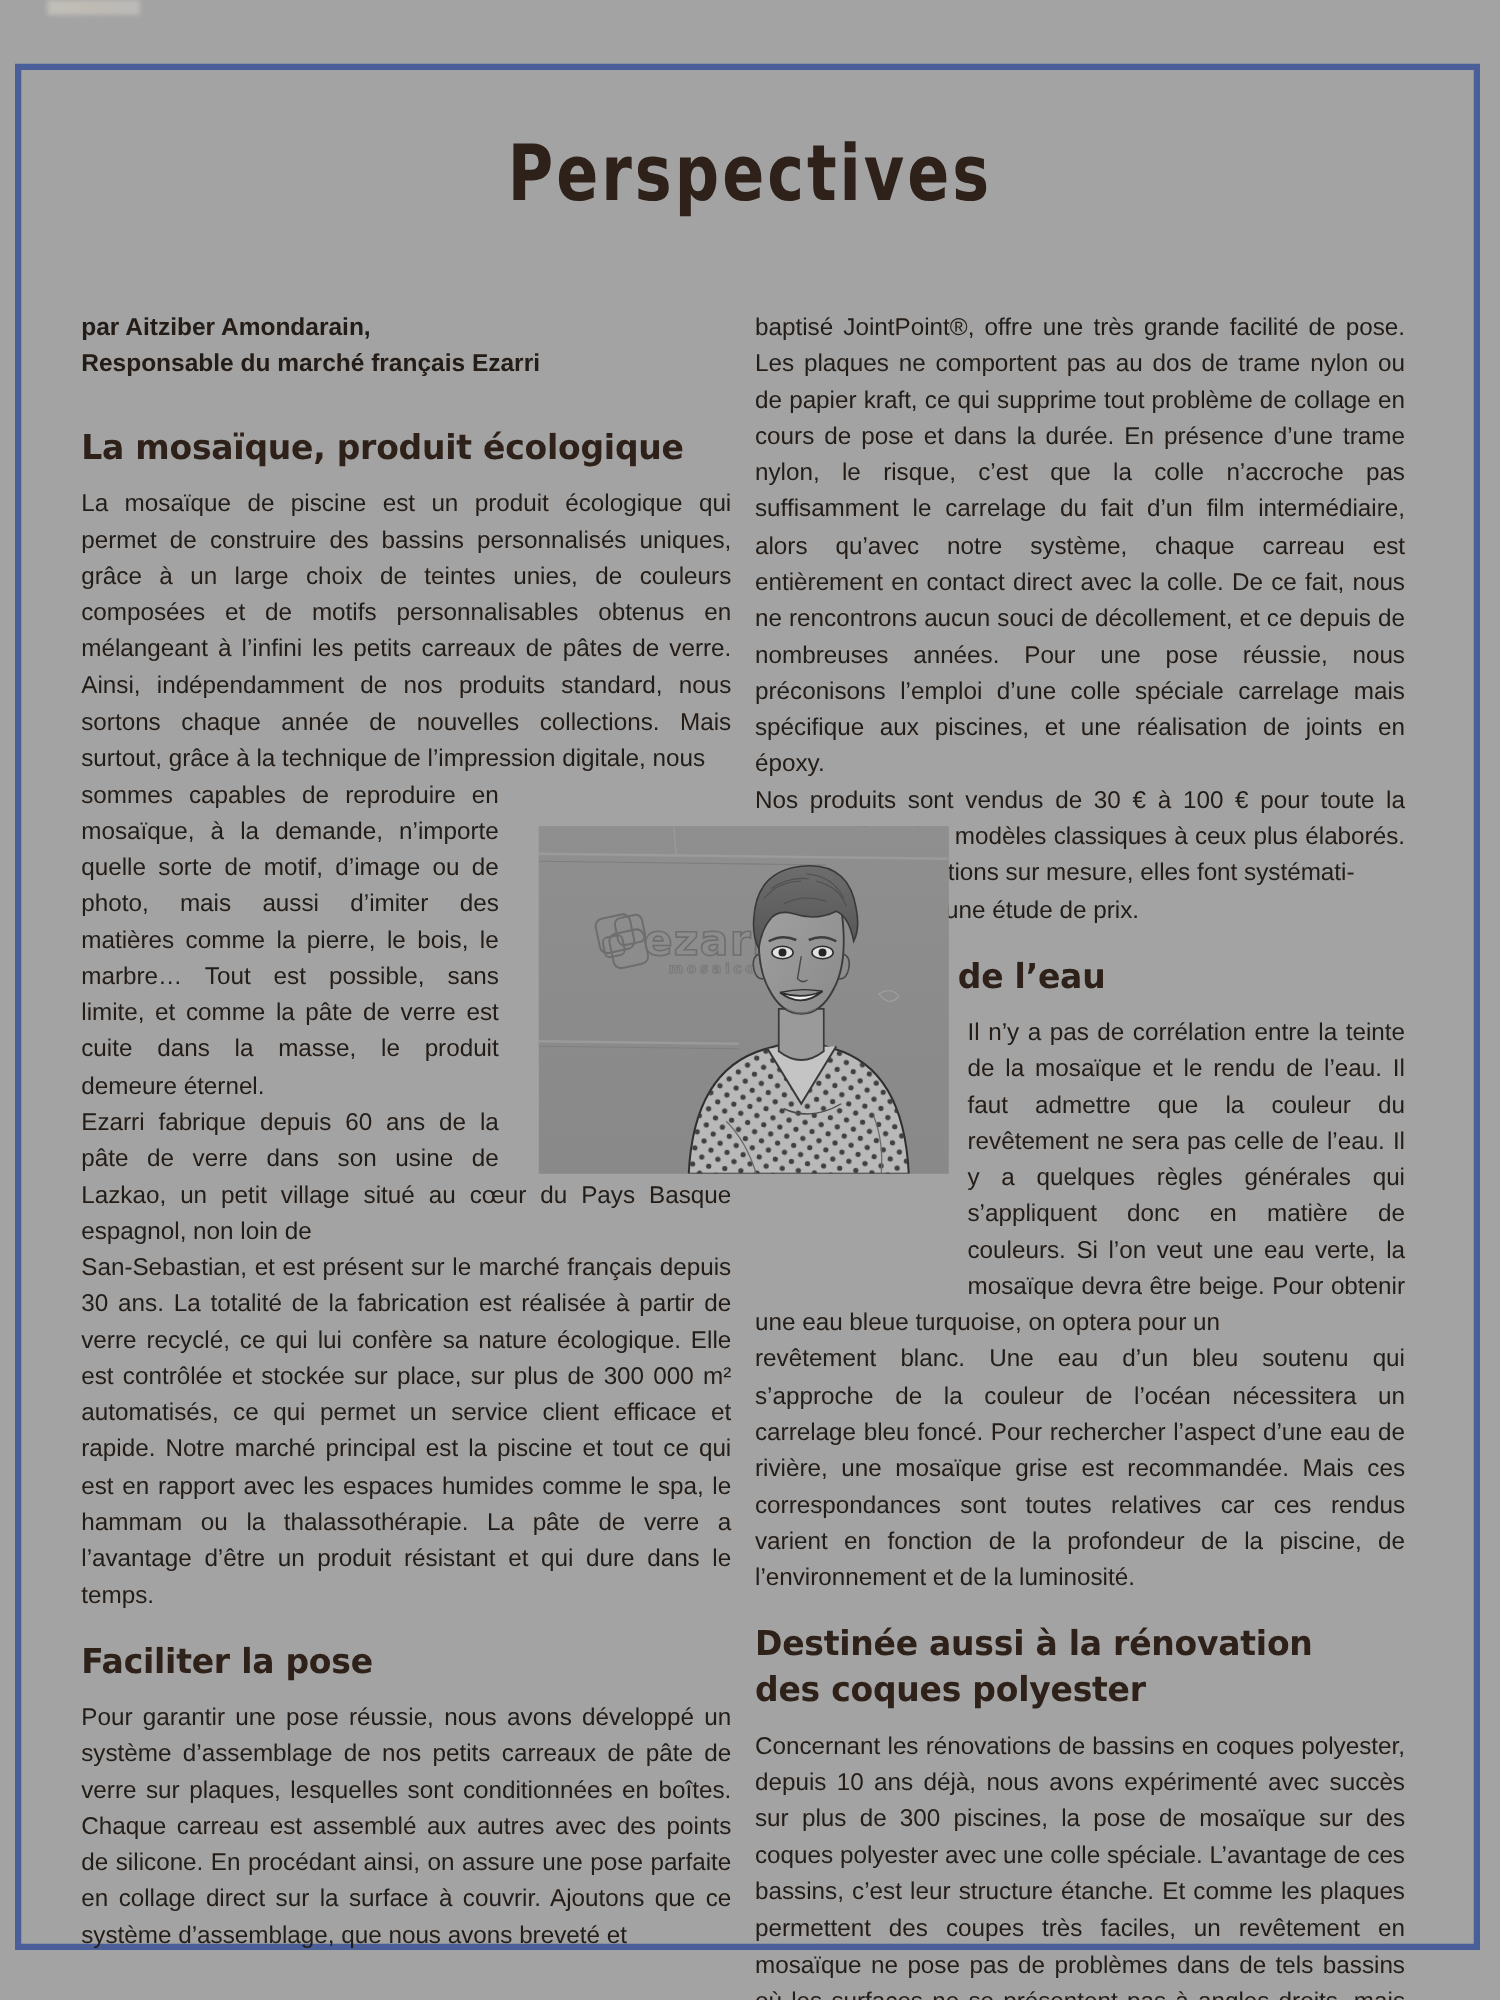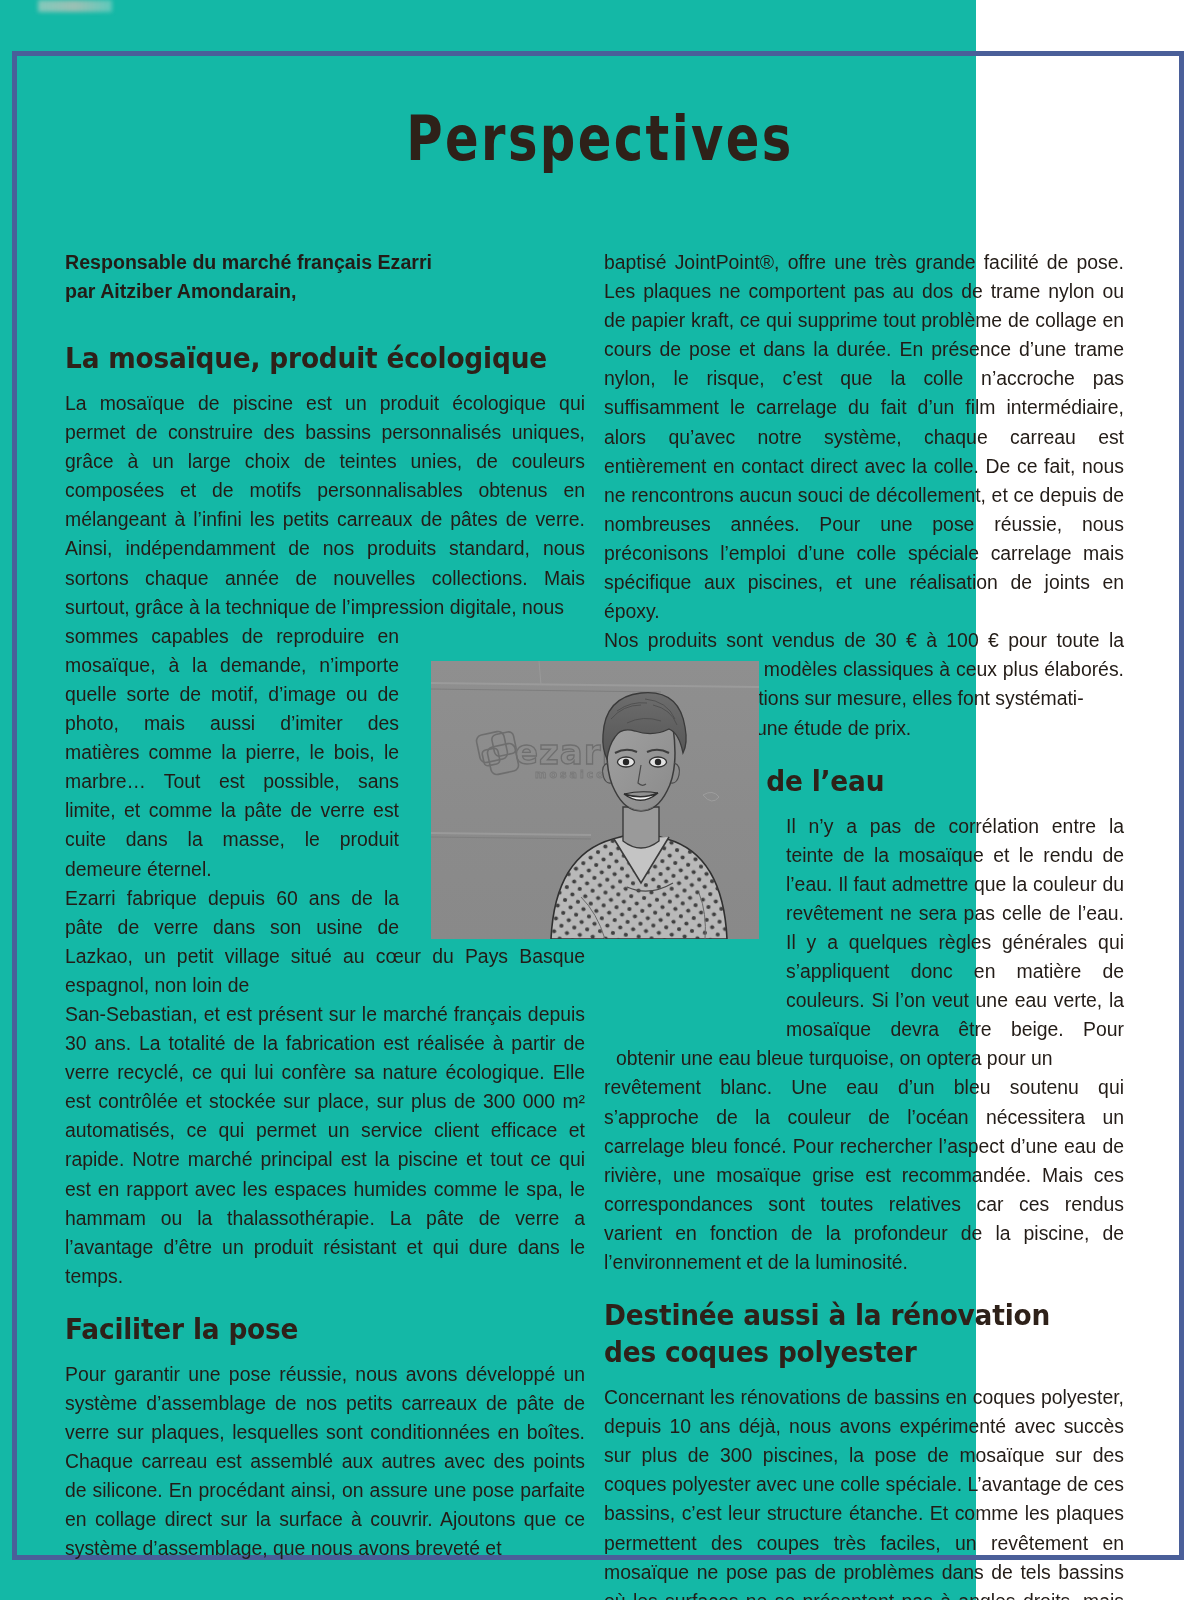--- a/index.html
+++ b/index.html
@@ -10,23 +10,23 @@
     width: 1200px;
     height: 1600px;
     background: #ffffff;
     font-family: "Liberation Sans", sans-serif;
     overflow: hidden;
   }
 
   .page {
     position: absolute;
     left: 0; top: 0;
-    width: 976px;
+    width: 1200px;
     height: 1600px;
-    background: #14b8a6;
+    background: #a3a3a3;
   }
 
   
   .frame {
     position: absolute;
     left: 12px;
     top: 51px;
     width: 1172px;
     height: 1509px;
     border: 5px solid #4a5f99;
@@ -131,22 +131,22 @@
 
   <div class="scan-artifact"></div>
 
   <div class="frame"></div>
 
   <div class="title">Perspectives</div>
 
   <div class="col col-left">
 
     <div class="byline">
+      <div>par Aitziber Amondarain,</div>
       <div>Responsable du marché français Ezarri</div>
-      <div>par Aitziber Amondarain,</div>
     </div>
 
     <div class="sp-34"></div>
 
     <h2 class="sec">La mosaïque, produit écologique</h2>
 
     <div class="sp-12"></div>
 
     <p class="body">La mosaïque de piscine est un produit écologique qui permet de construire des bassins personnalisés uniques, grâce à un large choix de teintes unies, de couleurs composées et de motifs personnalisables obtenus en mélangeant à l’infini les petits carreaux de pâtes de verre. Ainsi, indépendamment de nos produits standard, nous sortons chaque année de nouvelles collections. Mais surtout, grâce à la technique de l’impression digitale, nous</p>
 
@@ -174,21 +174,21 @@
     <p class="body">Nos produits sont vendus de 30 € à 100 € pour toute la gamme allant des modèles classiques à ceux plus élaborés. Quant aux productions sur mesure, elles font systémati-</p>
 
     <p class="body rcol-indent-line">quement l’objet d’une étude de prix.</p>
 
     <div class="sp-20"></div>
 
     <h2 class="sec">La couleur de l’eau</h2>
 
     <div class="sp-12"></div>
 
-    <div style="position:relative;margin-left:12px;">
+    <div style="position:relative;">
       <div style="float:left; width:170px; height:226px;"></div>
       <p class="body">Il n’y a pas de corrélation entre la teinte de la mosaïque et le rendu de l’eau. Il faut admettre que la couleur du revêtement ne sera pas celle de l’eau. Il y a quelques règles générales qui s’appliquent donc en matière de couleurs. Si l’on veut une eau verte, la mosaïque devra être beige. Pour obtenir une eau bleue turquoise, on optera pour un</p>
     </div>
 
     <p class="body">revêtement blanc. Une eau d’un bleu soutenu qui s’approche de la couleur de l’océan nécessitera un carrelage bleu foncé. Pour rechercher l’aspect d’une eau de rivière, une mosaïque grise est recommandée. Mais ces correspondances sont toutes relatives car ces rendus varient en fonction de la profondeur de la piscine, de l’environnement et de la luminosité.</p>
 
     <div class="sp-20"></div>
 
     <h2 class="sec">
       <span>Destinée aussi à la rénovation</span><br>

